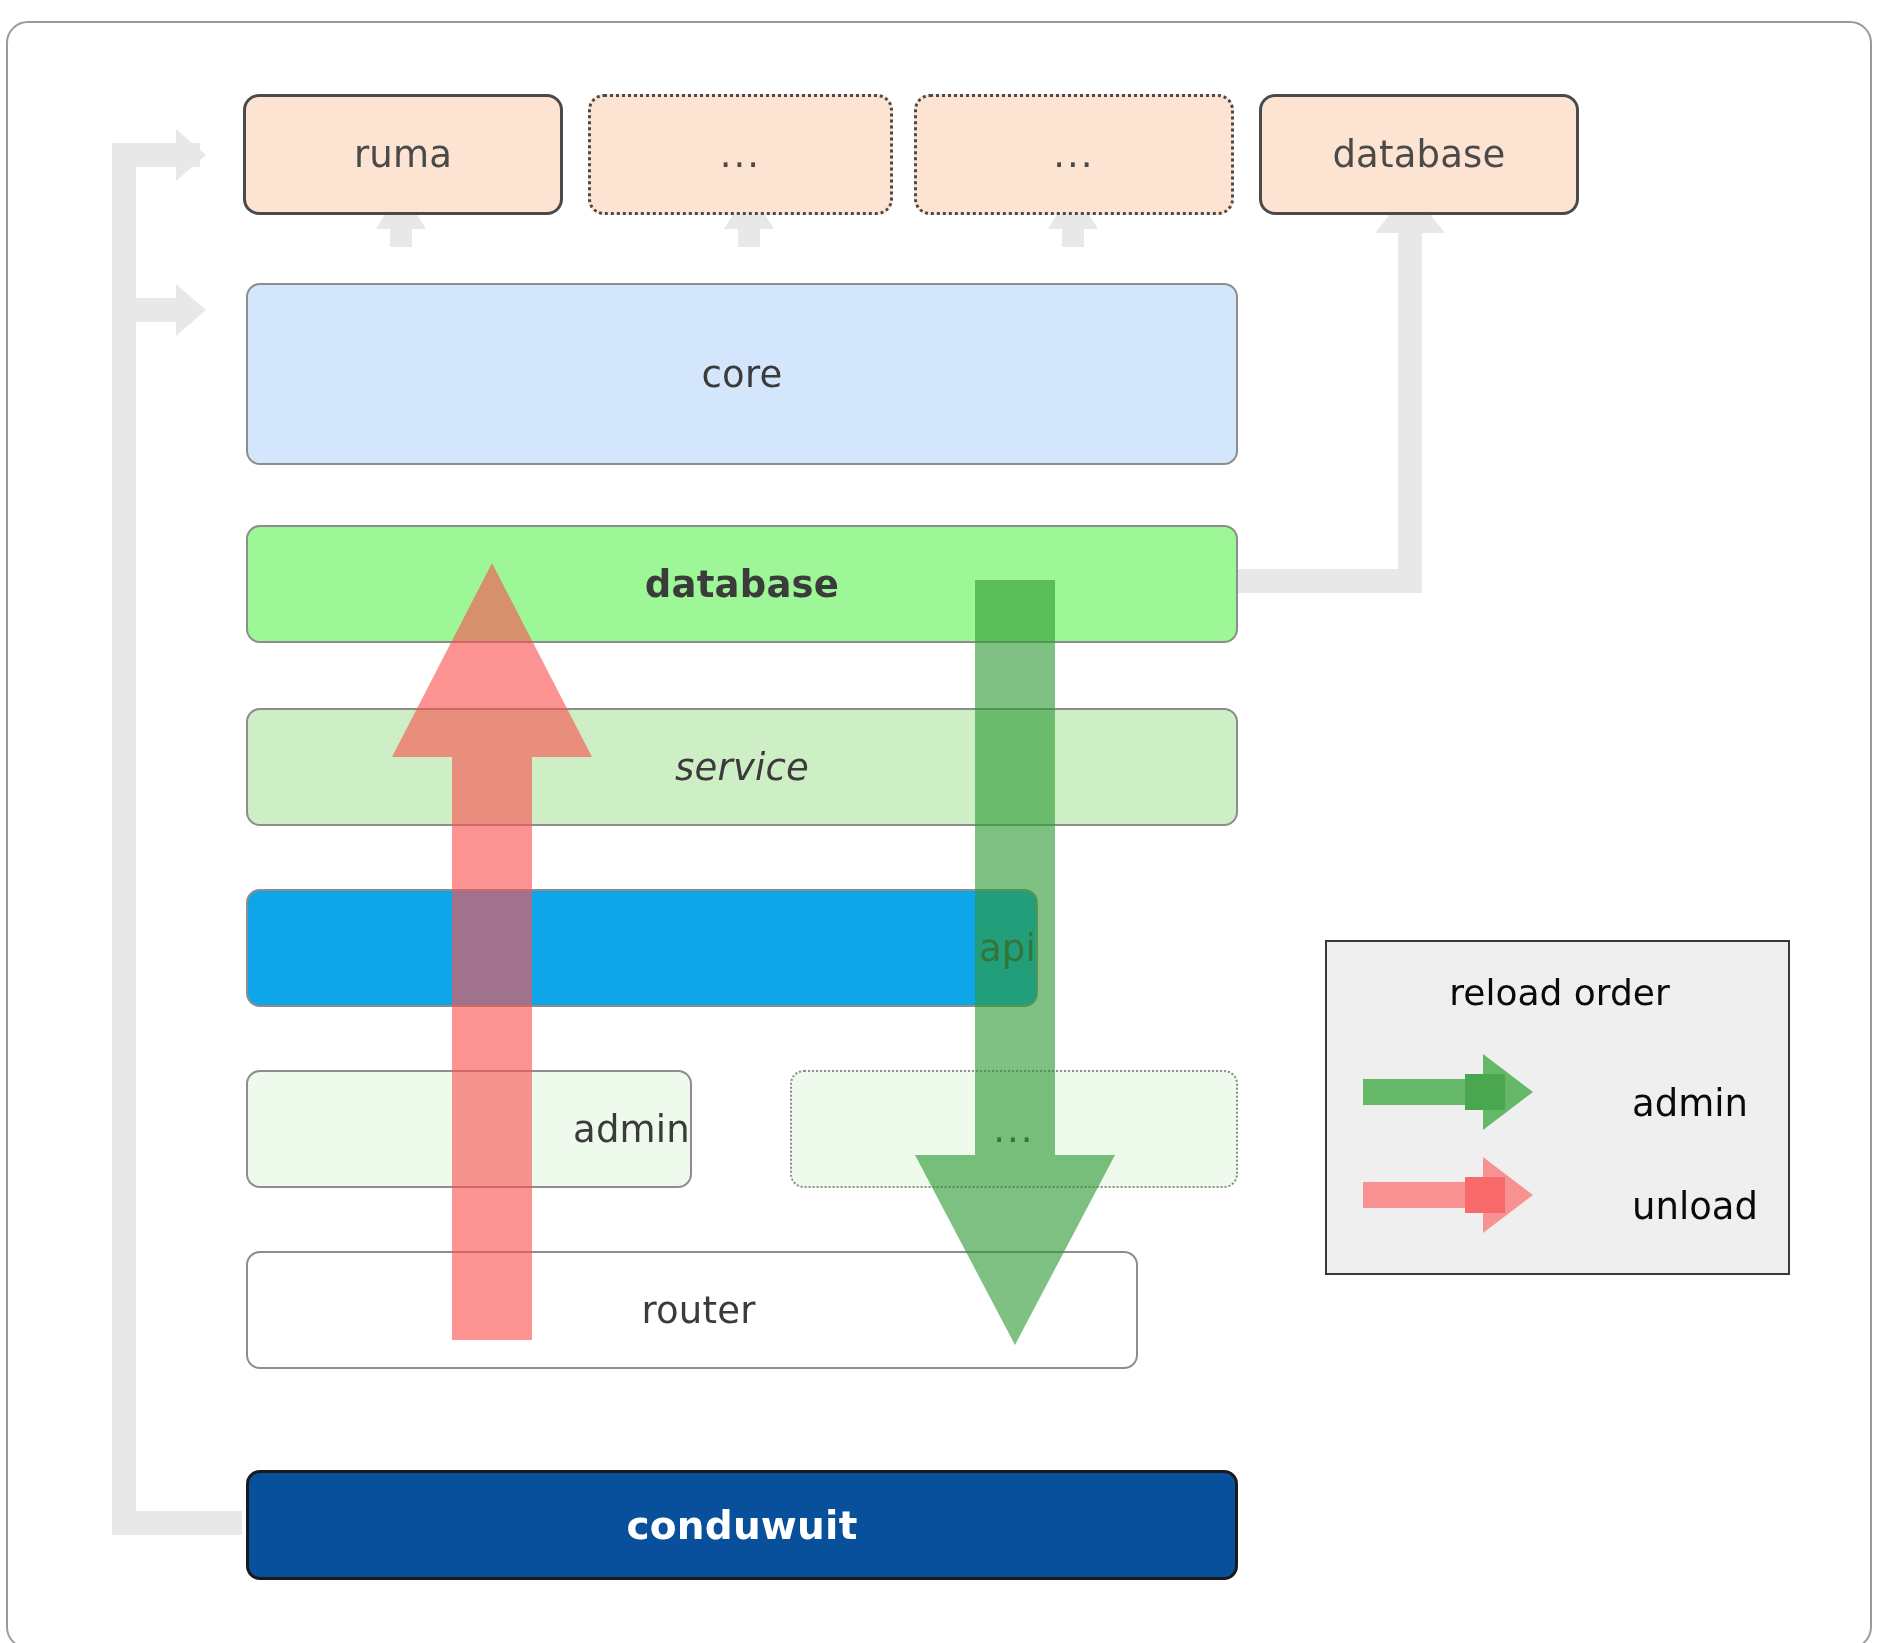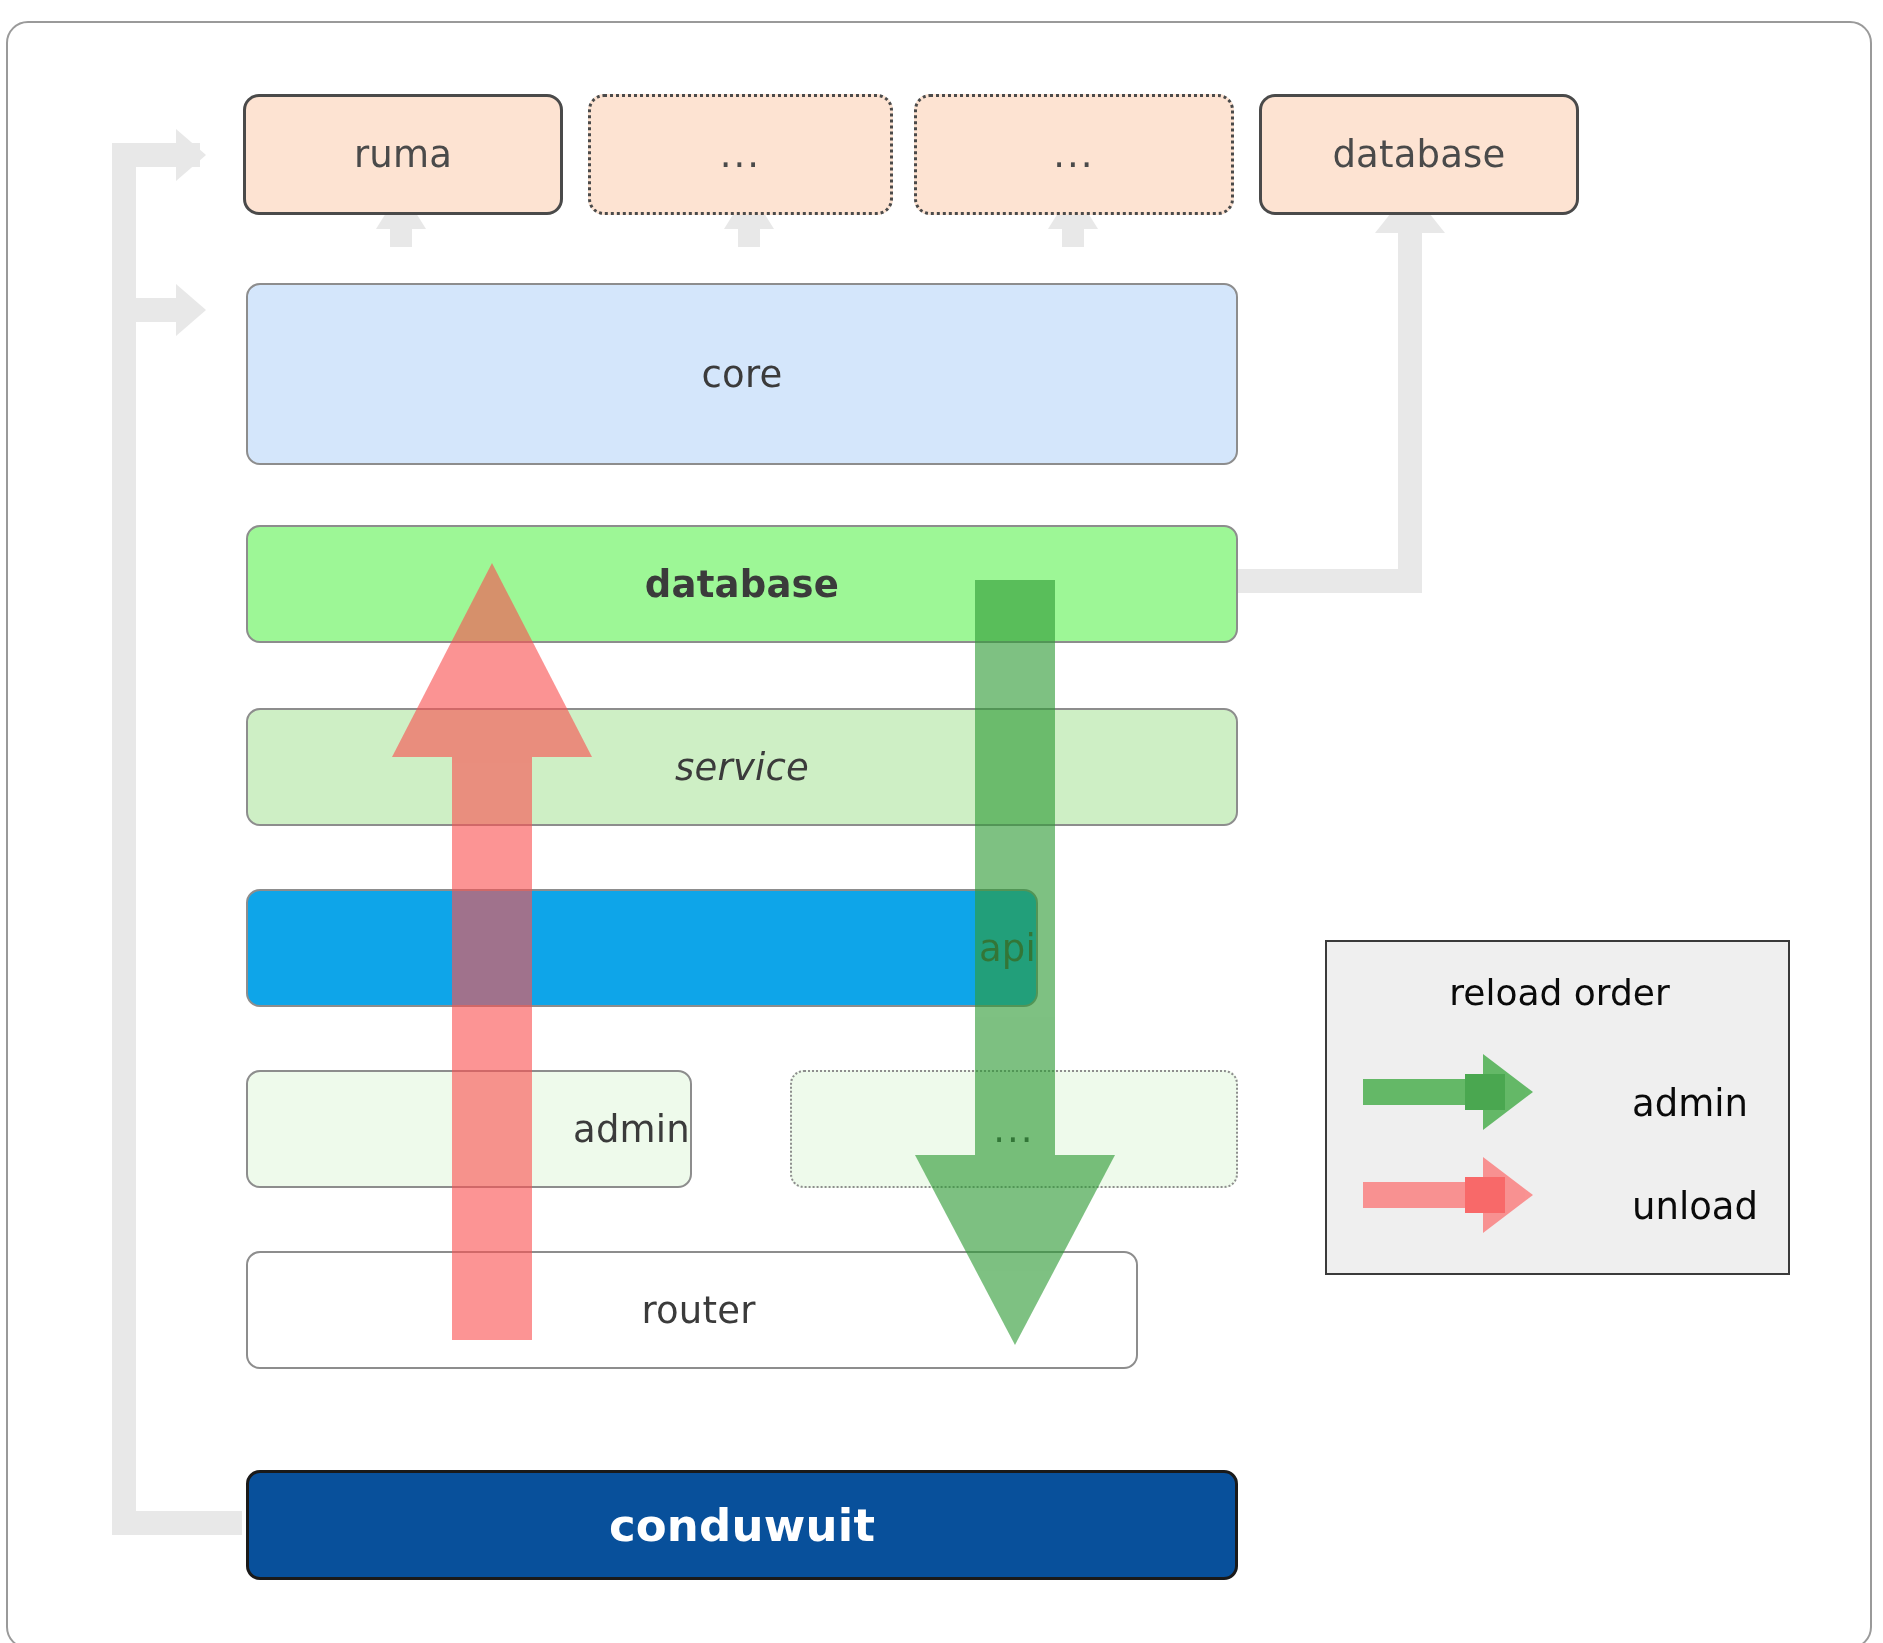--- a/index.html
+++ b/index.html
@@ -78,21 +78,21 @@
   }
   
   .root-box {
     background: #08509b;
     border: 3px solid #1a1a1a;
     border-radius: 14px;
   }
   .root-box .node-label {
     color: #ffffff;
     font-weight: bold;
-    font-size: 45px;
+    font-size: 39px;
   }
   
   #legend {
     position: absolute;
     left: 1325px; top: 925px;
     width: 465px; height: 335px;
     background: #efefef;
     border: 2px solid #3a3a3a;
     box-sizing: border-box;
   }

